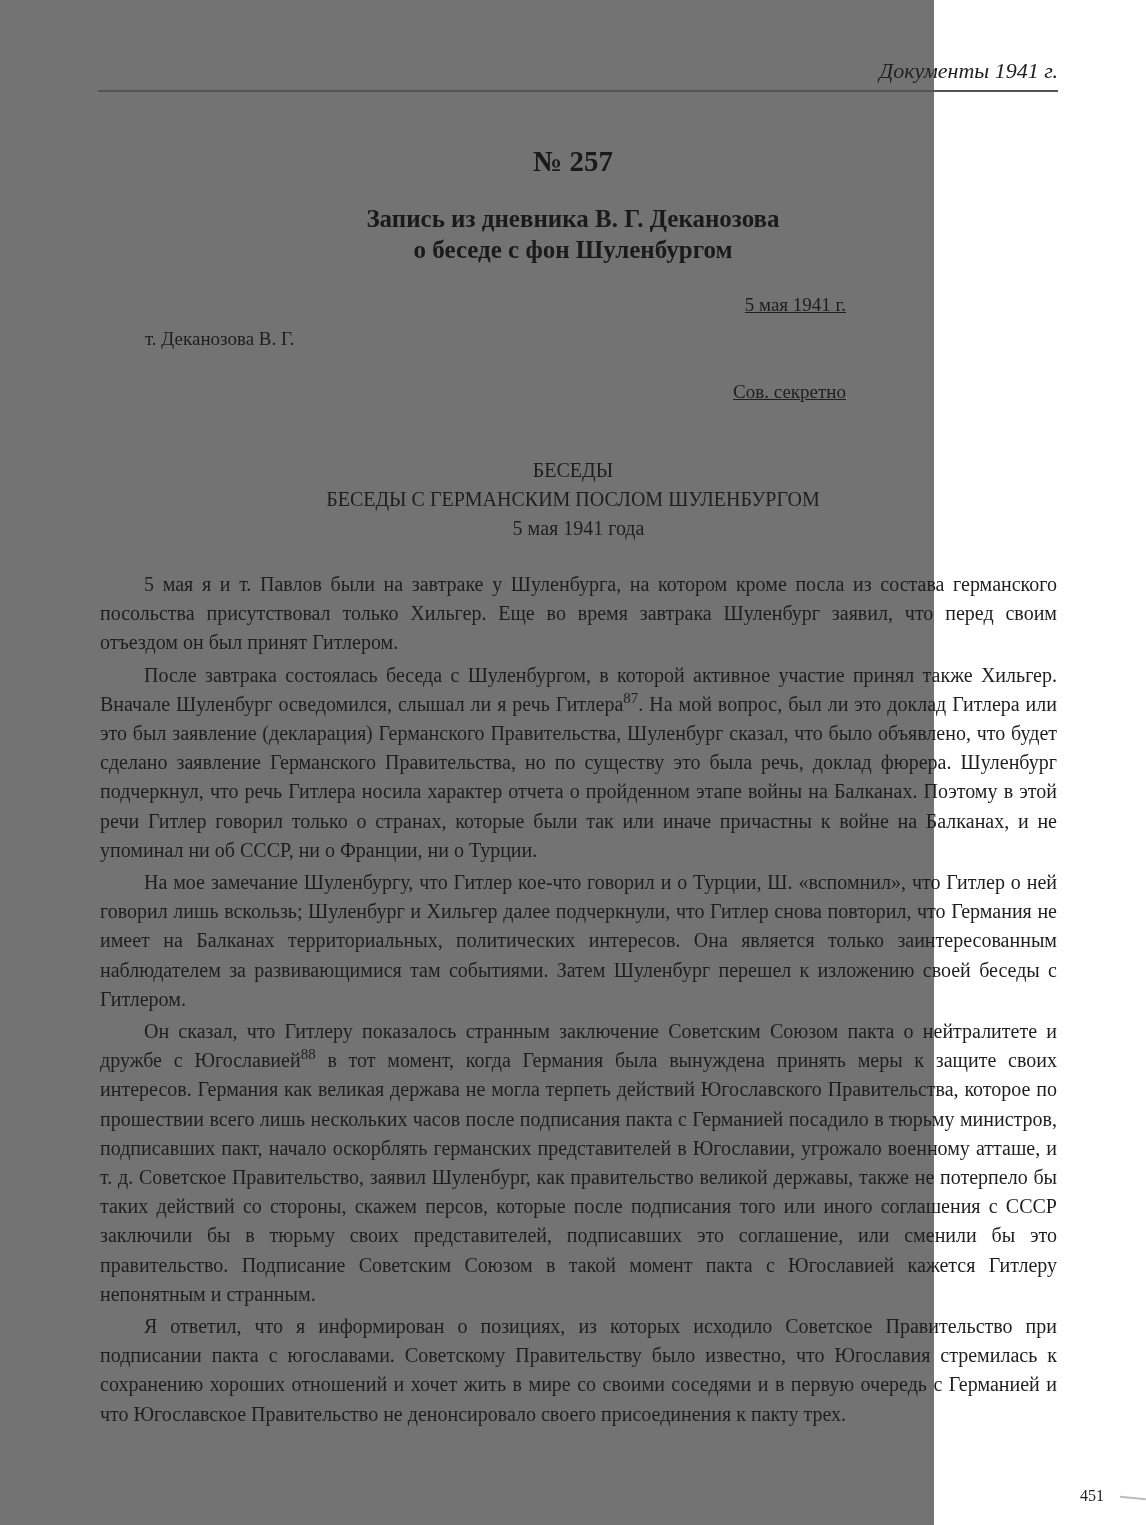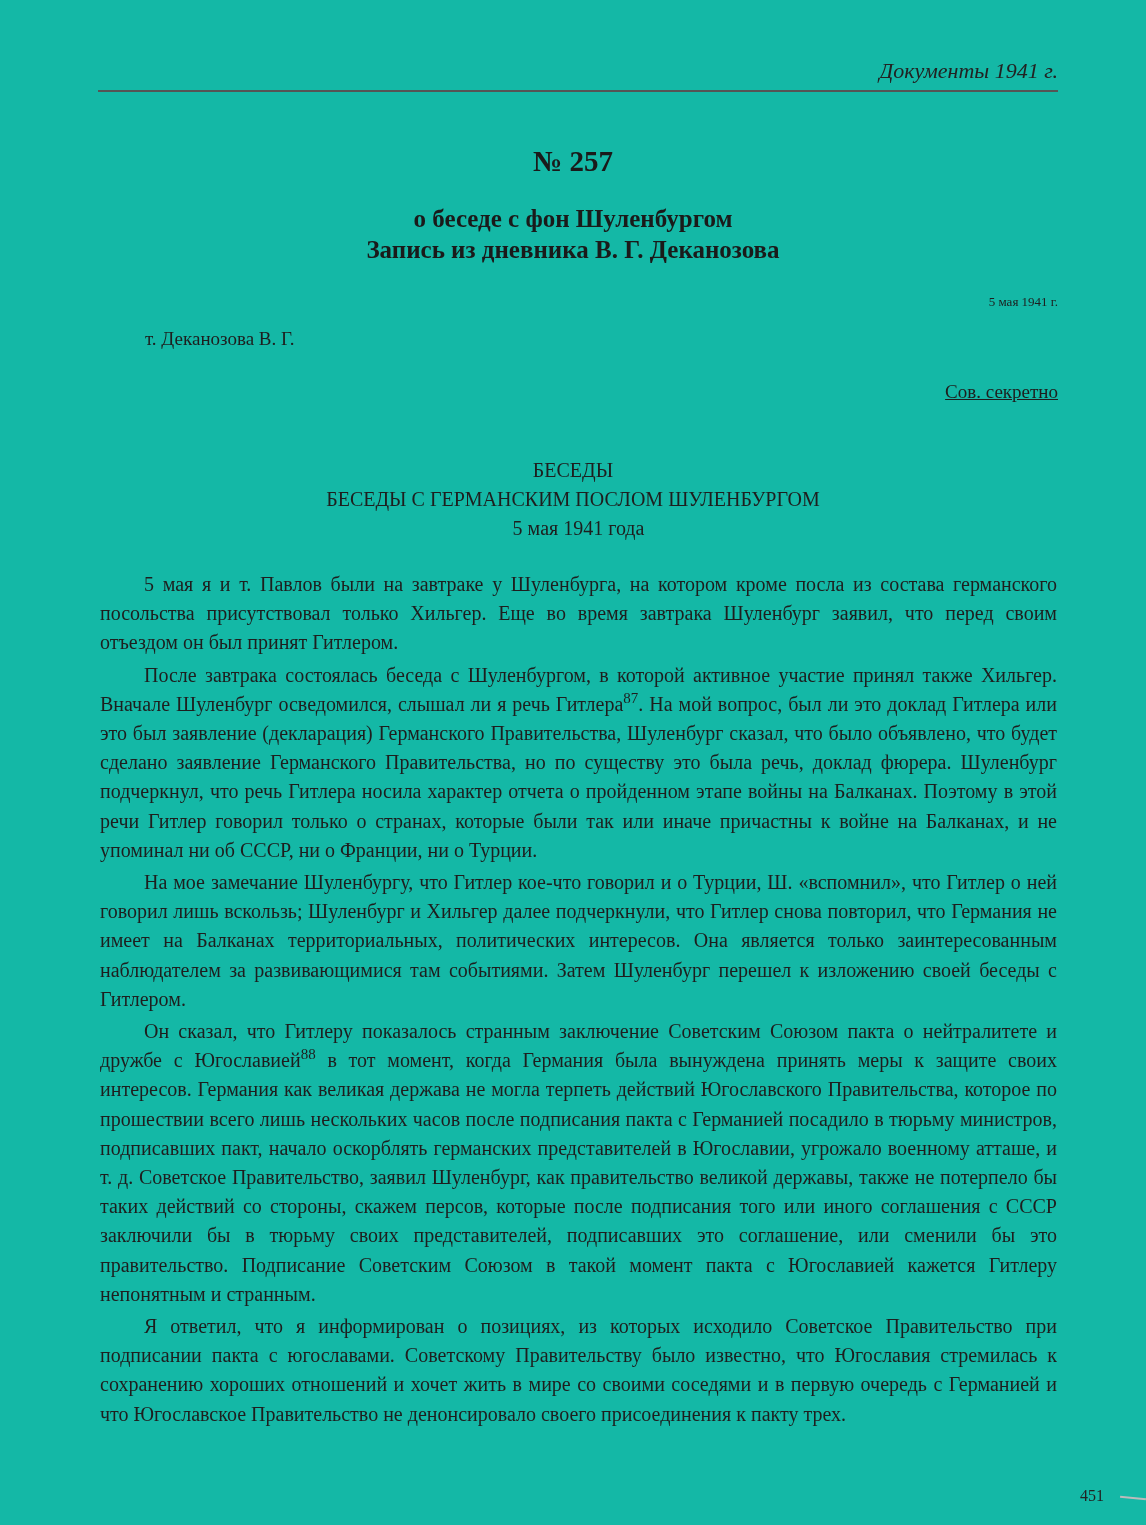--- a/index.html
+++ b/index.html
@@ -11,22 +11,22 @@
       width: 1146px;
       height: 1525px;
       position: relative;
       overflow: hidden;
       font-family: "Liberation Serif", "DejaVu Serif", serif;
       color: #1e1e1e;
     }
     .page {
       position: absolute;
       left: 0; top: 0;
-      width: 1146px; height: 1525px;
-      background: #14b8a6;
+      width: 934px; height: 1525px;
+      background: #737373;
     }
     .running-head {
       position: absolute;
       left: 98px;
       top: 56px;
       width: 960px;
       height: 34px;
       border-bottom: 2px solid #555;
       text-align: right;
     }
@@ -52,21 +52,22 @@
       text-align: center;
       font-weight: bold;
       font-size: 25px;
       line-height: 31px;
       color: #1a1a1a;
     }
     .meta-date {
       position: absolute;
       right: 88px;
       top: 294px;
-      font-size: 13px;
+      font-size: 19px;
+      text-decoration: underline;
     }
     .meta-source {
       position: absolute;
       left: 145px;
       top: 324px;
       font-size: 19px;
       line-height: 29px;
     }
     .meta-classification {
       position: absolute;
@@ -126,22 +127,22 @@
 
 <div class="page">
 
   <div class="running-head">
     <span>Документы 1941 г.</span>
   </div>
 
   <div class="doc-number">№ 257</div>
 
   <div class="doc-title">
+    <div>Запись из дневника В. Г. Деканозова</div>
     <div>о беседе с фон Шуленбургом</div>
-    <div>Запись из дневника В. Г. Деканозова</div>
   </div>
 
   <div class="meta-date">5 мая 1941 г.</div>
 
   <div class="meta-source">
     <div>т. Деканозова В. Г.</div>
   </div>
 
   <div class="meta-classification">Сов. секретно</div>
 

